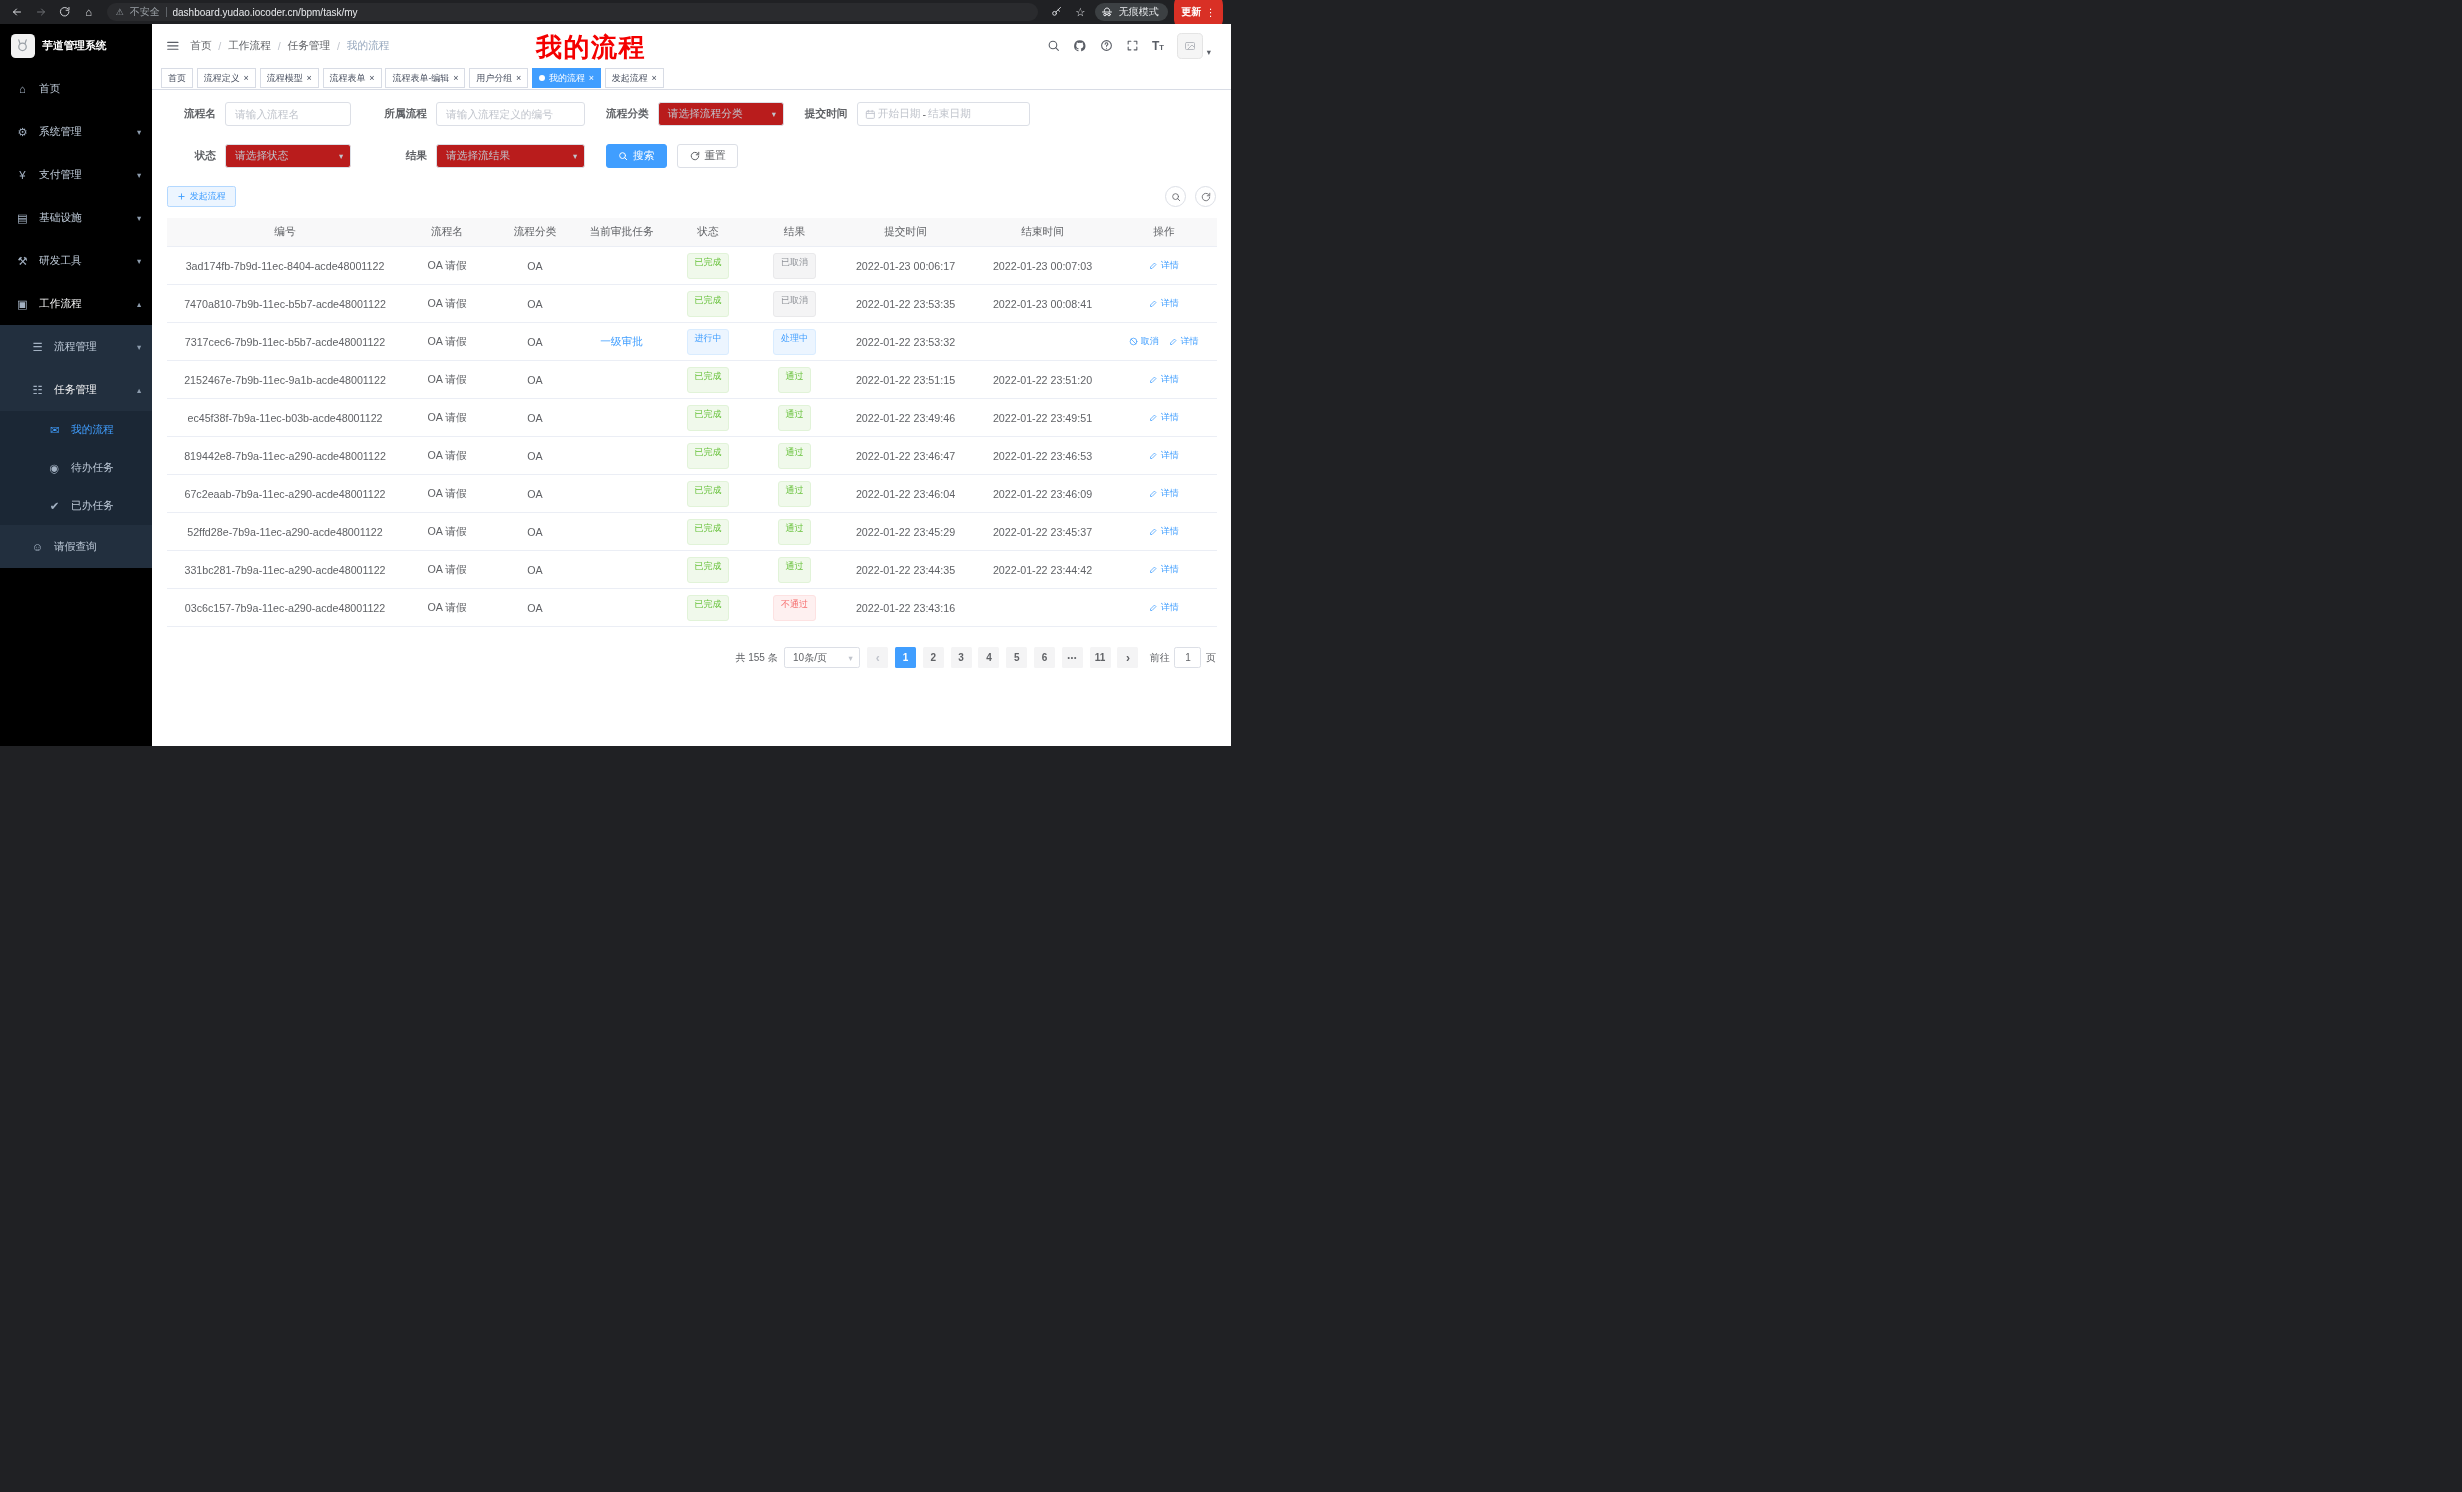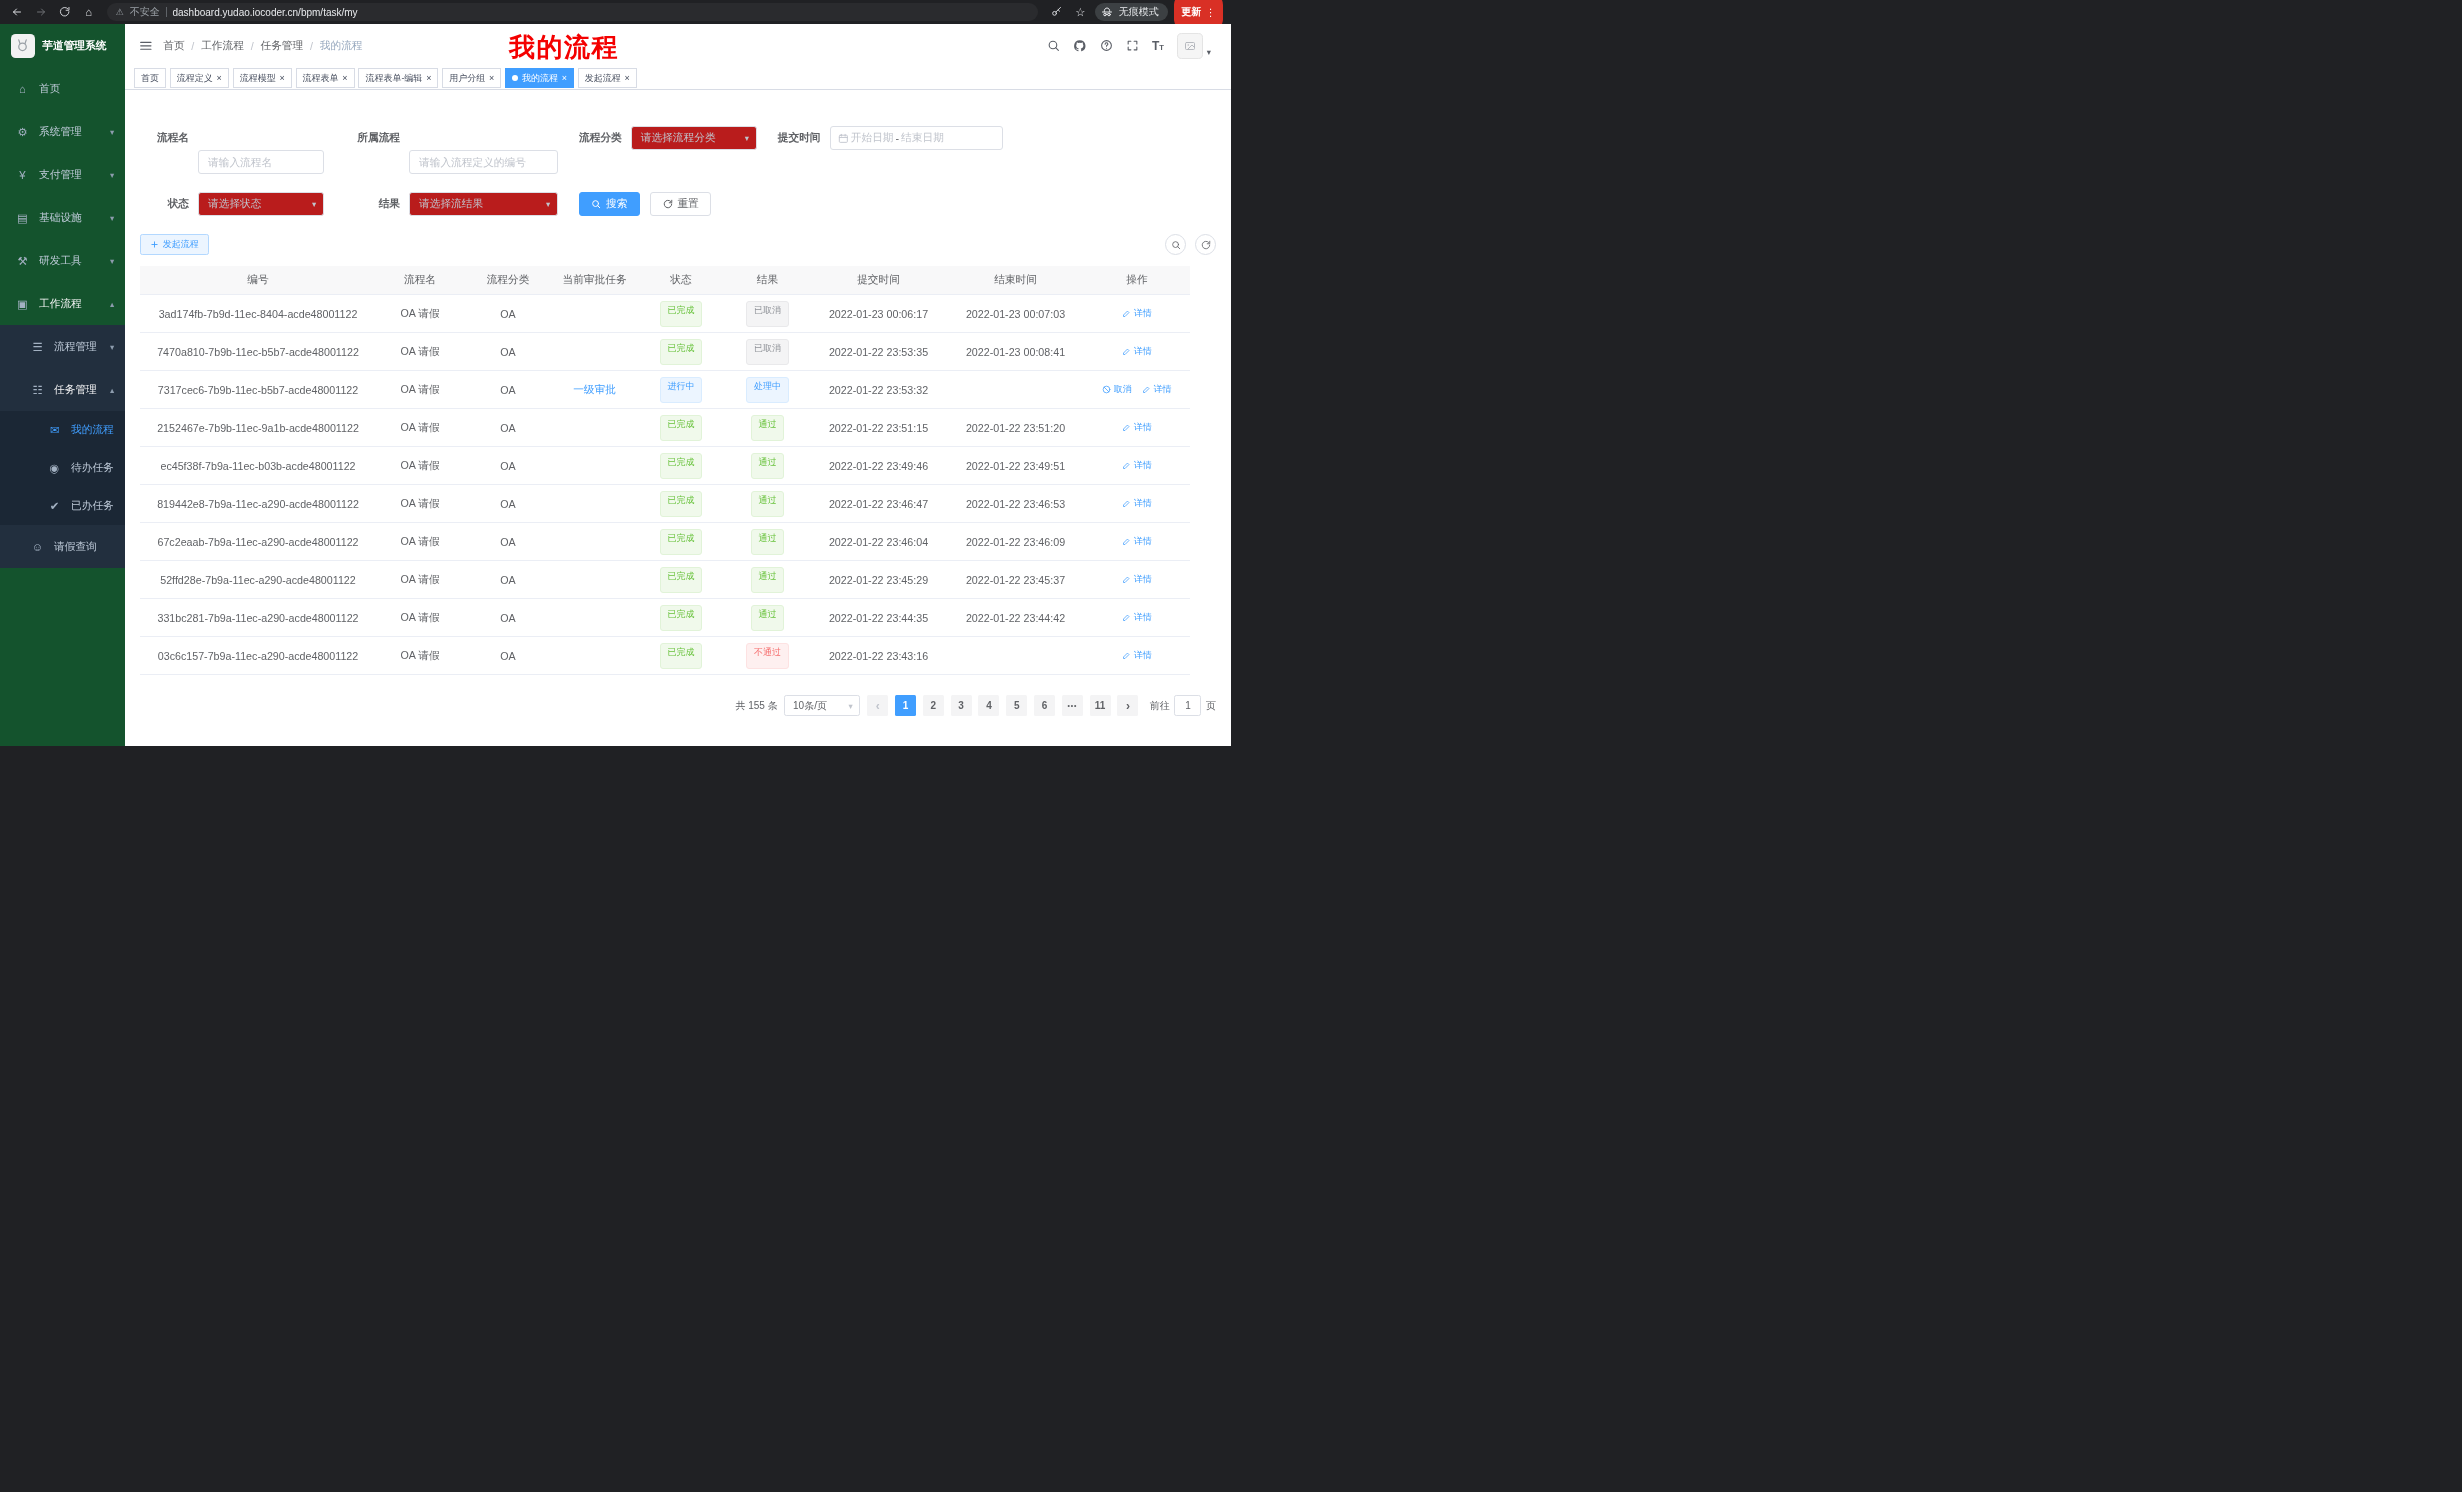--- a/index.html
+++ b/index.html
@@ -15,21 +15,21 @@
   .omni-warn { color:#9aa0a6; font-size:9px; }
   .omni-sec { color:#9aa0a6; }
   .omni-sep { width:0.8px; height:10.7px; background:#5f6368; }
   .omni-url { color:#e8eaed; white-space:nowrap; overflow:hidden; }
   .incog { display:flex; align-items:center; gap:5.3px; background:#3c4043; border-radius:10.7px; height:18px; padding:0 9px 0 6px; color:#e8eaed; font-size:10px; flex:none; }
   .update-pill { display:flex; align-items:center; gap:4.6px; background:#d93025; border-radius:10.7px; height:36px; padding:0 7.6px; color:#fff; font-size:10px; font-weight:bold; flex:none; cursor:pointer; }
   .kebab { font-weight:normal; }
 
   
   .app { display:flex; height:722px; }
-  .sidebar { width:125px; flex:none; background:#14532d; overflow:hidden; }
+  .sidebar { width:152px; flex:none; background:#000000; overflow:hidden; }
   .logo-row { height:43px; display:flex; align-items:center; padding-left:10.7px; gap:7.6px; }
   .logo-box { width:24px; height:24px; border-radius:4.6px; background:#f2f2f2; display:flex; align-items:center; justify-content:center; color:#9aa0a6; }
   .logo-title { color:#fff; font-size:10.7px; font-weight:bold; }
   .mi { height:43px; display:flex; align-items:center; padding:0 10.7px 0 15px; font-size:10.7px; color:#bfcbd9; cursor:pointer; }
   .mi-icon { width:15px; margin-right:9px; font-size:11.4px; text-align:center; color:#a3b1c2; flex:none; }
   .mi-label { white-space:nowrap; }
   .mi-arrow { margin-left:auto; font-size:8.4px; color:#8d9cad; }
   .mi.lvl2 { padding-left:30px; background:#222f3e; }
   .mi.lvl3 { padding-left:47px; height:38px; background:#1b2735; }
   .mi.open > .mi-label { color:#f4f4f5; }
@@ -62,21 +62,21 @@
   .chip.active .x { color:#fff; }
   .chip-dot { width:6px; height:6px; border-radius:50%; background:#fff; flex:none; }
 
   
   .content { flex:1; padding:12px 15px 0 15px; overflow:hidden; }
   .filter-row { display:flex; align-items:center; margin-bottom:18px; padding-left:9px; }
   .f-item { display:flex; align-items:center; }
   .f-label { font-size:10.7px; font-weight:600; color:#606266; padding-right:9px; white-space:nowrap; text-align:right; }
   .w64 { width:49px; } .w84 { width:64px; }
   .ml28 { margin-left:21px; }
-  .inp { height:24px; border:0.8px solid #dcdfe6; border-radius:3px; padding:0 9px; font-size:10.7px; color:#606266; background:#fff; outline:none; font-family:inherit;margin-top:48px; }
+  .inp { height:24px; border:0.8px solid #dcdfe6; border-radius:3px; padding:0 9px; font-size:10.7px; color:#606266; background:#fff; outline:none; font-family:inherit; }
   .inp::placeholder { color:#c0c4cc; }
   .sel { position:relative; height:24px; border:0.8px solid #dcdfe6; border-radius:3px; background:#b91c1c; display:flex; align-items:center; padding:0 21px 0 9px; font-size:10.7px; color:#c0c4cc; cursor:pointer; }
   .sel-caret { position:absolute; right:6.8px; color:#c0c4cc; font-size:8.4px; }
   .date-range { height:24px; border:0.8px solid #dcdfe6; border-radius:3px; background:#fff; display:flex; align-items:center; gap:2px; padding:0 7.6px; font-size:10.7px; color:#c0c4cc; cursor:pointer; }
   .dr-sep { color:#606266; }
   .btn { height:24px; padding:0 11.4px; border-radius:3px; border:0.8px solid #dcdfe6; background:#fff; color:#606266; font-size:10.7px; display:inline-flex; align-items:center; gap:4.6px; cursor:pointer; font-family:inherit; }
   .btn-primary { background:#409eff; border-color:#409eff; color:#fff; }
   .toolbar { display:flex; align-items:center; margin-bottom:10.7px; }
   .btn-create { height:21px; padding:0 9px; border-radius:2.3px; border:0.8px solid #b3d8ff; background:#ecf5ff; color:#409eff; font-size:9px; display:inline-flex; align-items:center; gap:3.8px; cursor:pointer; }
   .tool-right { margin-left:auto; display:flex; gap:9px; }

